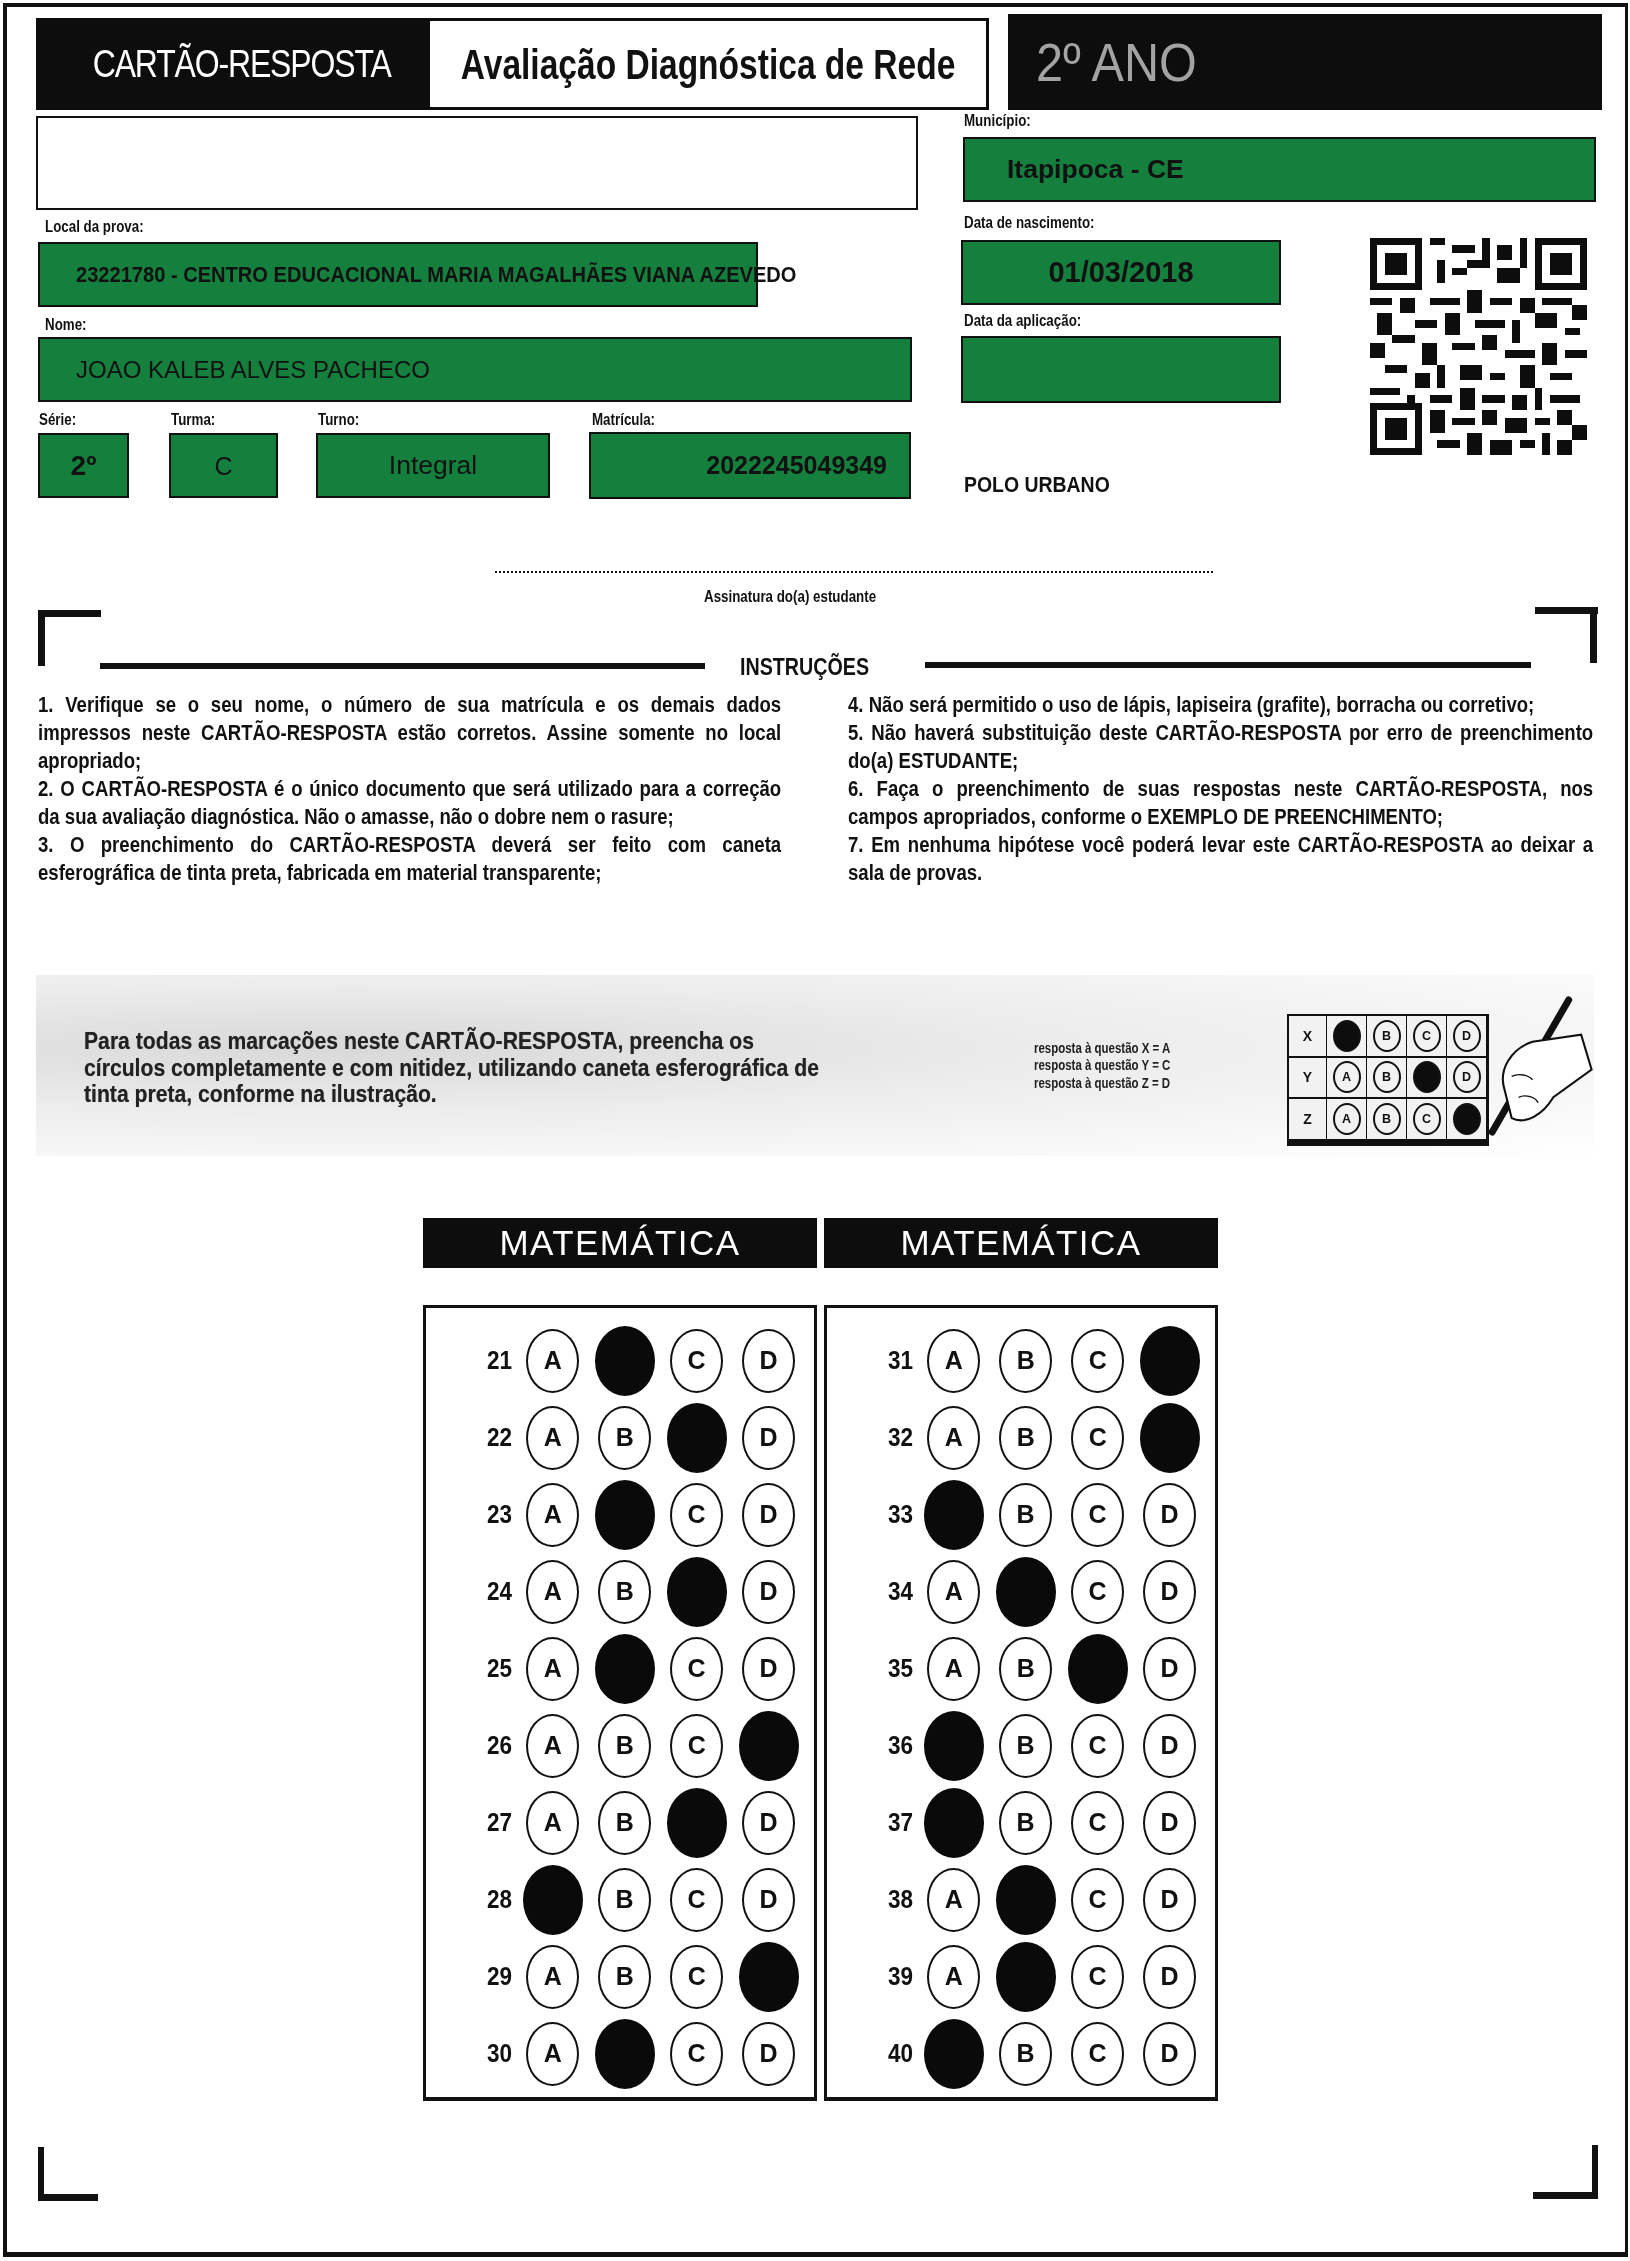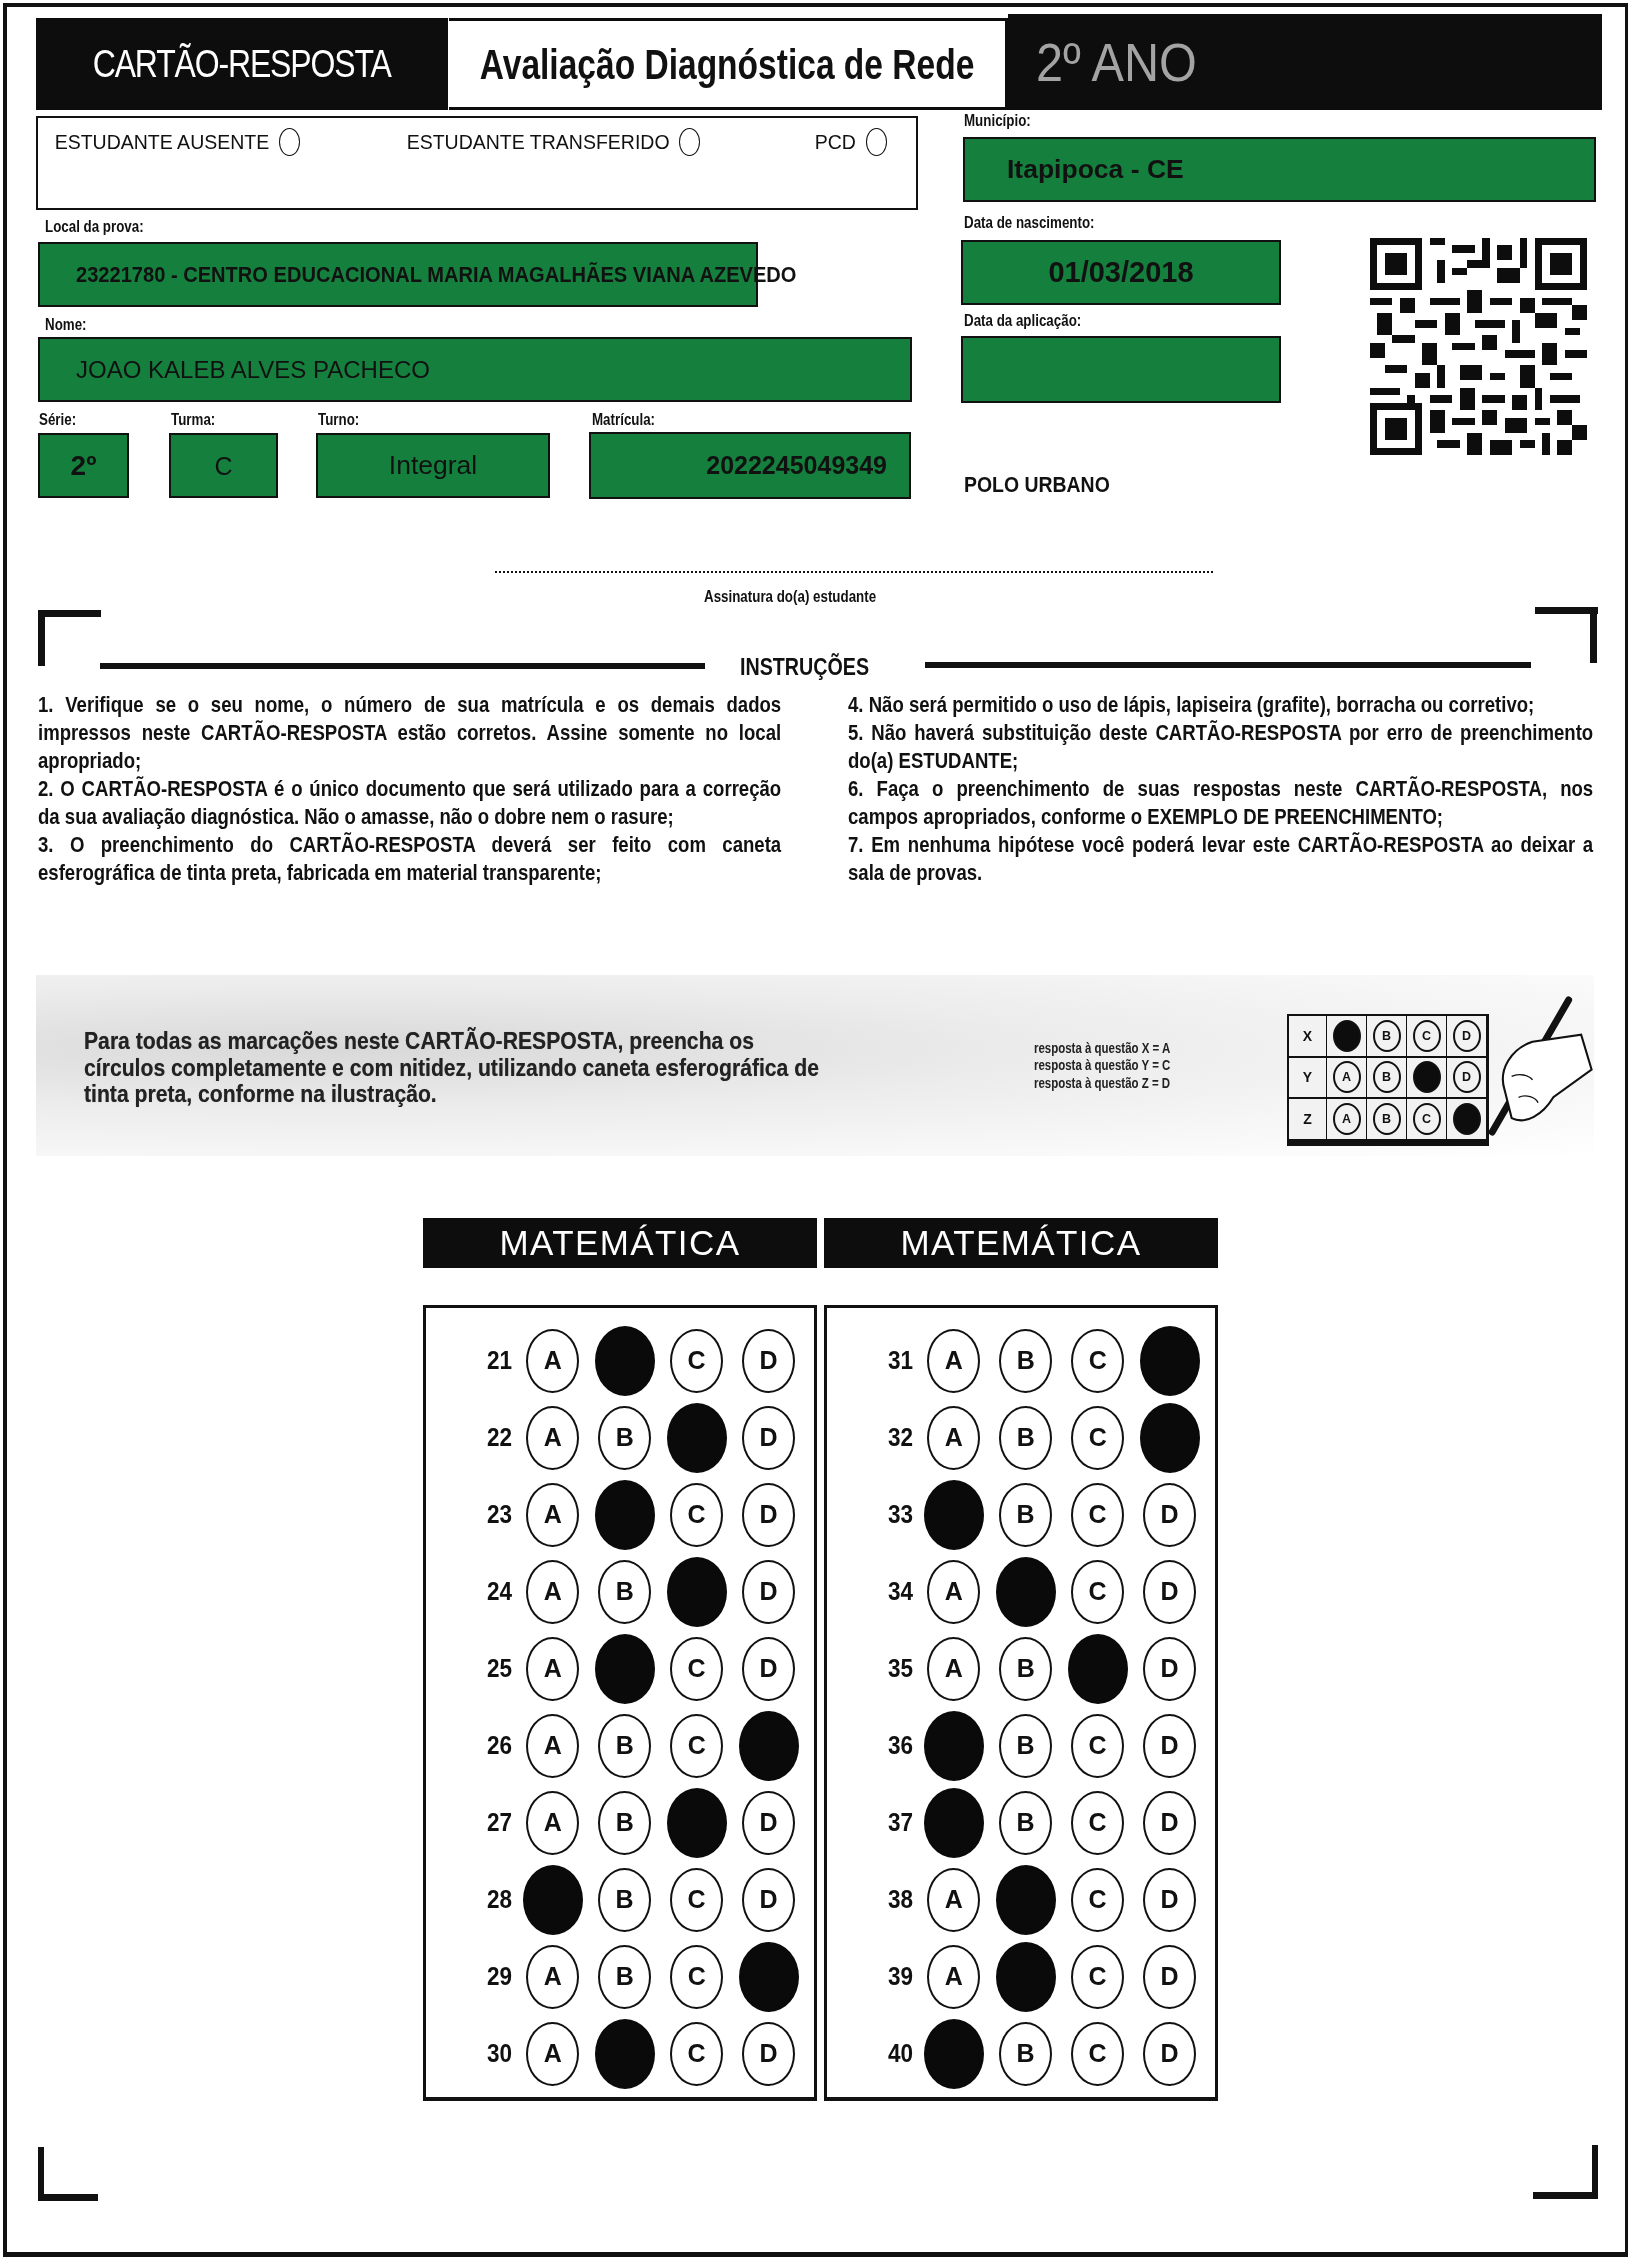--- a/index.html
+++ b/index.html
@@ -4,21 +4,21 @@
 <style>
   * { box-sizing: border-box; margin: 0; padding: 0; }
   html, body { width: 1631px; height: 2261px; background: #ffffff; }
   body { position: relative; font-family: "Liberation Sans", sans-serif; color: #111; overflow: hidden; }
   .abs { position: absolute; }
   .page-border { left: 2.8px; top: 2.8px; width: 1625px; height: 2254px; border: 4.2px solid #111; border-right-width: 3.5px; border-bottom-width: 5.6px; }
 
   
   .hdr-left { left: 36px; top: 18px; width: 412px; height: 92px; background: #0d0d0d; color: #fff; font-family: "Liberation Sans", sans-serif; font-size: 39px; display: flex; align-items: center; justify-content: center; letter-spacing: -1.4px; transform-origin: left; }
   .hdr-left span { display: inline-block; transform: scaleX(0.82); }
-  .hdr-mid { left: 449px; top: 18px; width: 559px; height: 92px; border: 3.5px solid #0d0d0d; border-left: none; background: #fff; display: flex; align-items: center; justify-content: center; font-size: 43px; font-weight: bold; }
+  .hdr-mid { left: 430px; top: 18px; width: 559px; height: 92px; border: 3.5px solid #0d0d0d; border-left: none; background: #fff; display: flex; align-items: center; justify-content: center; font-size: 43px; font-weight: bold; }
   .hdr-mid span { display: inline-block; transform: scaleX(0.78); white-space: nowrap; }
   .hdr-right { left: 1008px; top: 14px; width: 594px; height: 96px; background: #0d0d0d; color: #a3a3a3; font-size: 54px; display: flex; align-items: center; padding-left: 28px; }
   .hdr-right span { display: inline-block; transform: scaleX(0.9); transform-origin: left; }
 
   
   .appl { left: 36px; top: 116px; width: 882px; height: 94px; border: 2.8px solid #111; }
   .appl-bar { height: 40px; background: #0d0d0d; color: #888; font-size: 12.5px; letter-spacing: 2.1px; display: flex; align-items: center; justify-content: center; }
   .appl-row { height: 48px; display: flex; align-items: center; font-size: 19.5px; padding-left: 16.7px; }
   .appl-row .item { display: flex; align-items: center; }
   .circle-sm { width: 21px; height: 28px; border: 1.4px solid #111; border-radius: 50%; display: inline-block; margin-left: 9.8px; }
@@ -61,34 +61,20 @@
     <span>CARTÃO-RESPOSTA</span>
   </div>
 <div class="abs hdr-mid">
     <span>Avaliação Diagnóstica de Rede</span>
   </div>
 <div class="abs hdr-right">
     <span>2º ANO</span>
   </div>
 
 <div class="abs appl">
-  <div class="appl-row">
-    <div class="item" style="width:352px">
-      <span>ESTUDANTE AUSENTE</span>
-      <span class="circle-sm"></span>
-    </div>
-    <div class="item" style="width:408px">
-      <span>ESTUDANTE TRANSFERIDO</span>
-      <span class="circle-sm"></span>
-    </div>
-    <div class="item">
-      <span>PCD</span>
-      <span class="circle-sm"></span>
-    </div>
-  </div>
 </div>
 
 <div class="abs lbl" style="left:45px;top:217px">Local da prova:</div>
 <div class="abs field" style="left:38px;top:242px;width:720px;height:65px;padding-left:36px;font-size:21.6px">
   <span style="display:inline-block;transform:scaleX(0.93);transform-origin:left;white-space:nowrap">23221780 - CENTRO EDUCACIONAL MARIA MAGALHÃES VIANA AZEVEDO</span>
 </div>
 
 <div class="abs lbl" style="left:45px;top:315px">Nome:</div>
 <div class="abs field" style="left:38px;top:337px;width:874px;height:65px;padding-left:36px;font-size:24px;font-weight:normal">
   <span>JOAO KALEB ALVES PACHECO</span>

